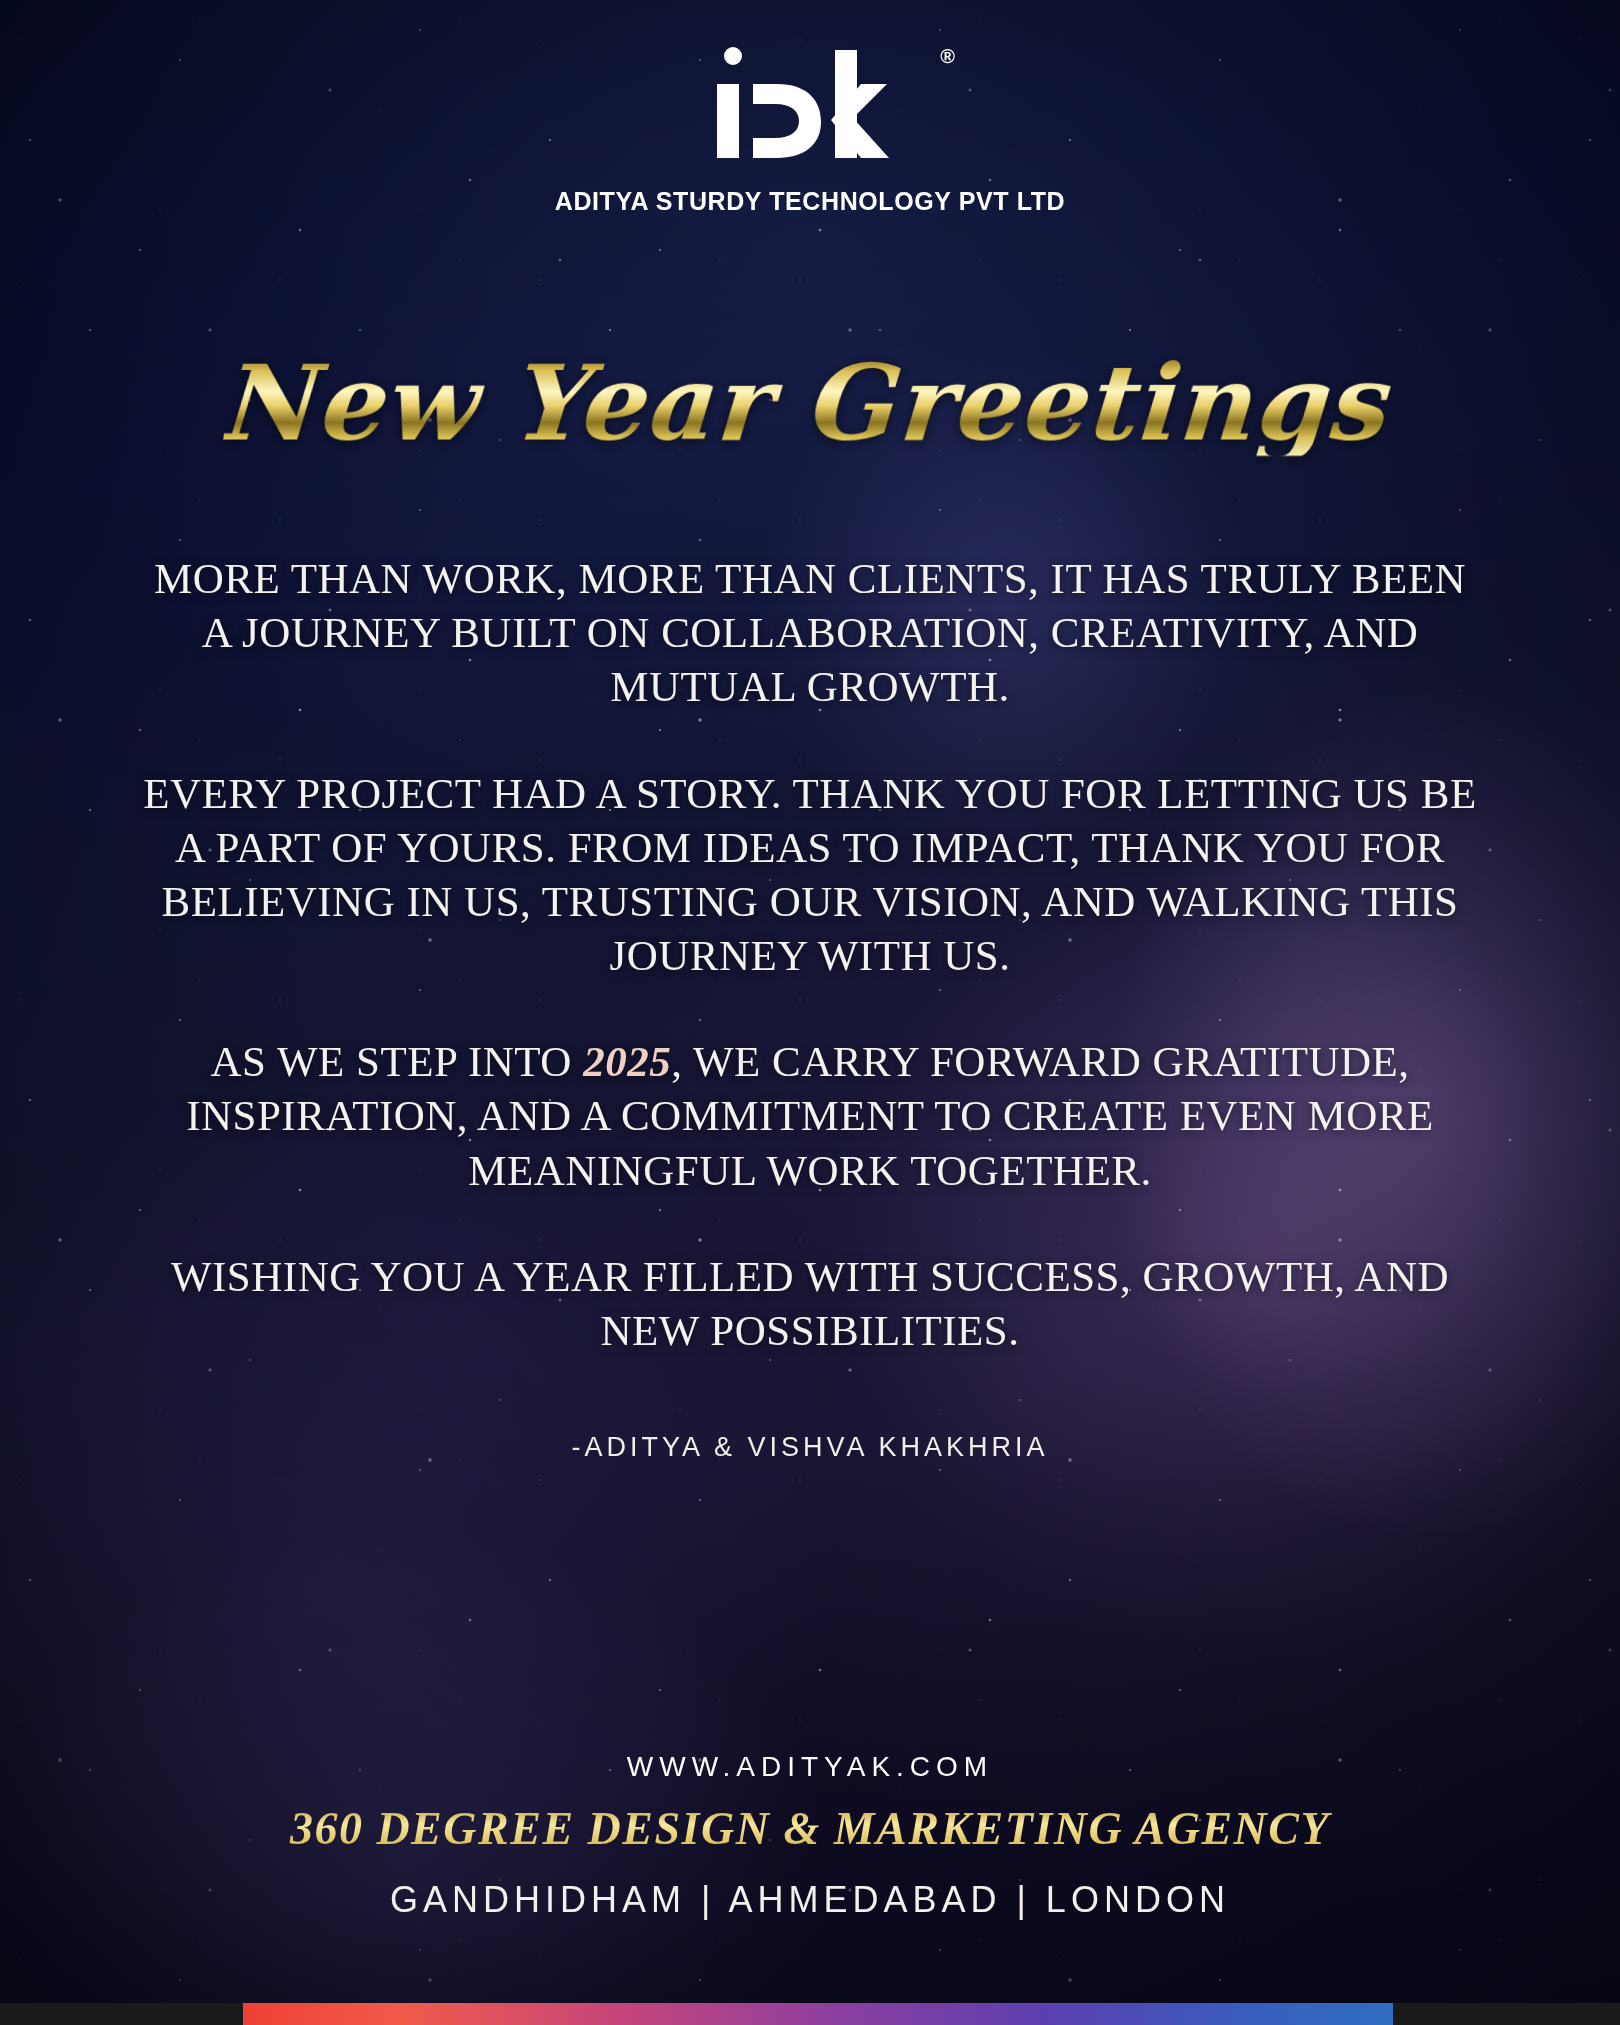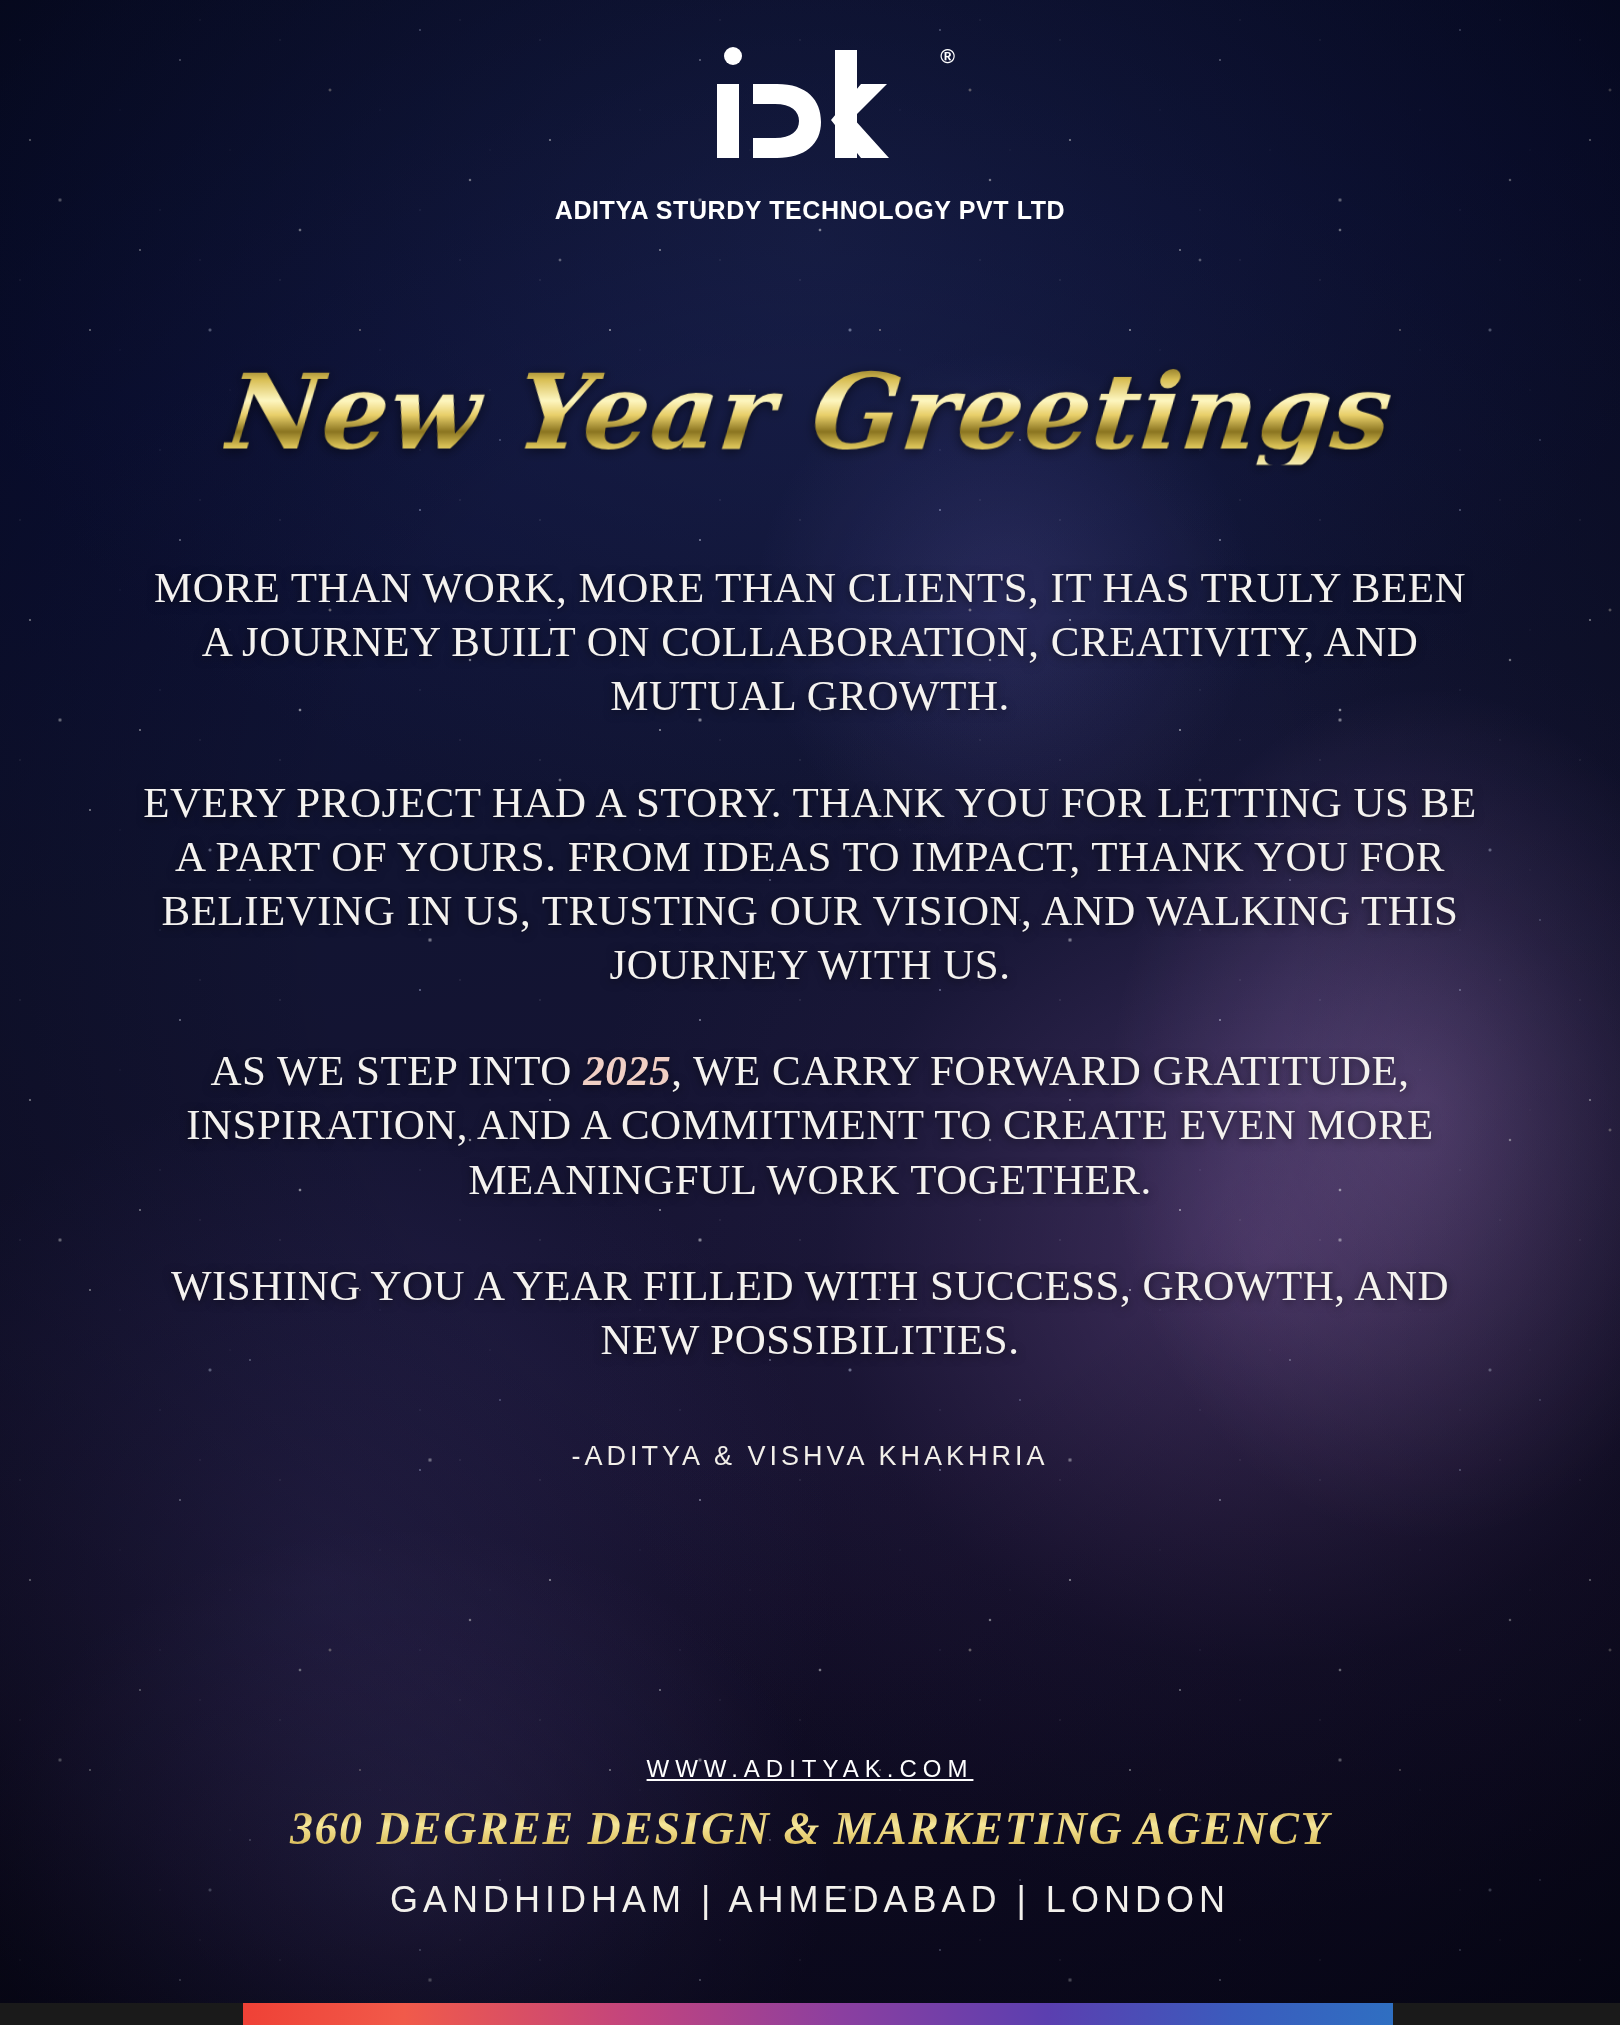--- a/index.html
+++ b/index.html
@@ -112,21 +112,21 @@
   .logo-mark svg { display: block; }
   .logo-reg {
     position: absolute;
     top: 6px;
     right: -26px;
     font-size: 20px;
     color: #ffffff;
     font-family: "Liberation Sans", sans-serif;
   }
   .company-name {
-    margin-top: 22px;
+    margin-top: 13px;
     font-family: "Liberation Sans", sans-serif;
     font-weight: 700;
     font-size: 25px;
     letter-spacing: 0.6px;
     color: #ffffff;
     text-align: right;
   }
 
   
   .headline {
@@ -179,24 +179,23 @@
   
   .footer {
     position: absolute;
     left: 0;
     right: 0;
     bottom: 104px;
     text-align: center;
   }
   .website {
     font-family: "Liberation Sans", sans-serif;
-    font-size: 24px;
+    font-size: 28px;
     letter-spacing: 6px;
     color: #ffffff;
-    text-decoration: underline;
   }
   .tagline {
     margin-top: 19px;
     font-family: "Liberation Serif", serif;
     font-style: italic;
     font-weight: 700;
     font-size: 46px;
     letter-spacing: 1.5px;
     background: linear-gradient(180deg, #b8912e 0%, #f2dc86 40%, #d8b githubusercontent 60%, #c9a63e 100%);
     background: linear-gradient(180deg, #b8912e 0%, #f6e79a 42%, #cfa93c 100%);

